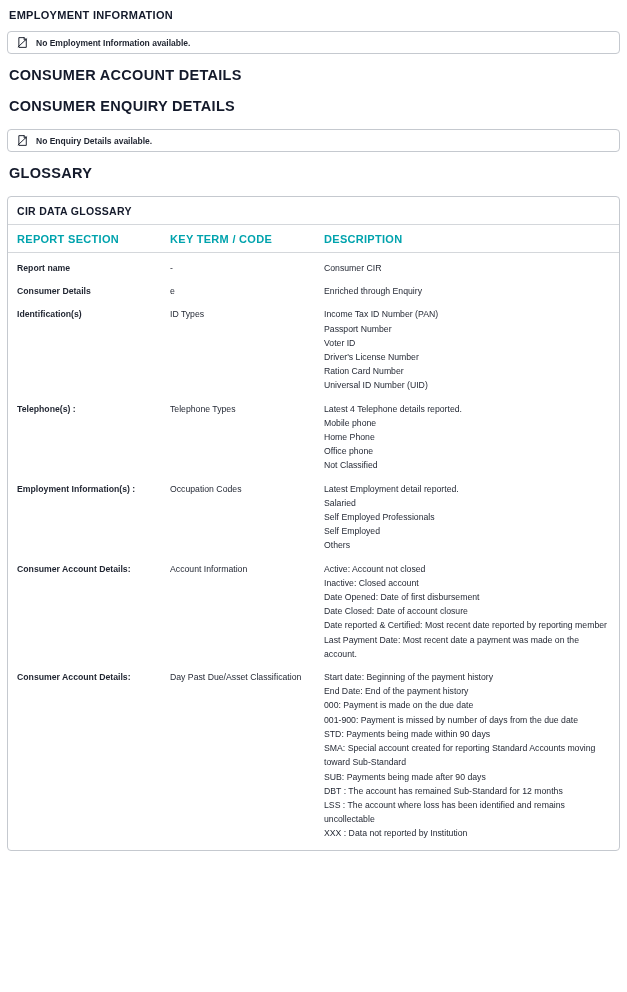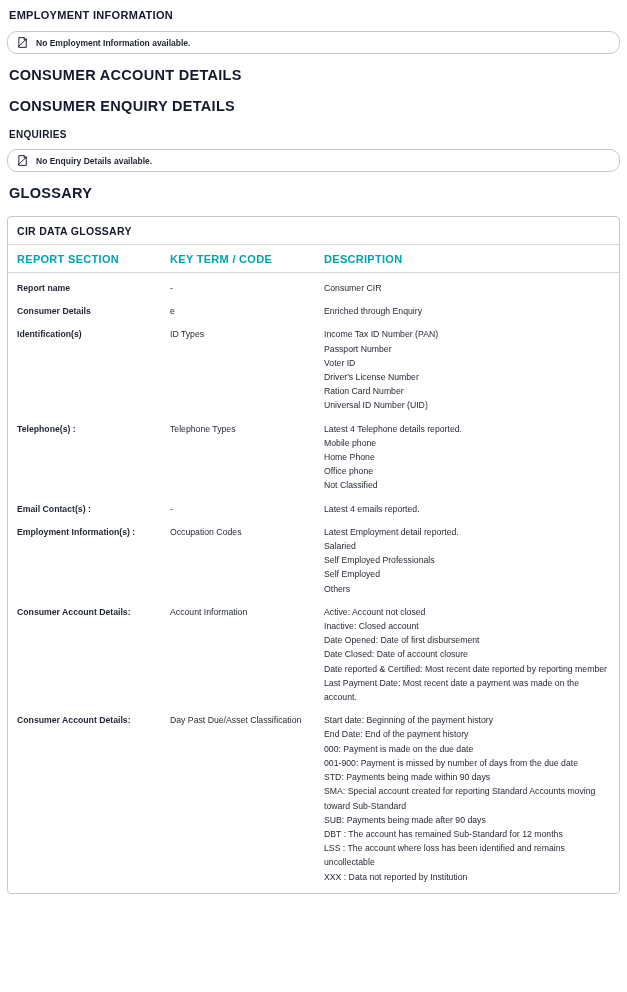--- a/index.html
+++ b/index.html
@@ -17,21 +17,21 @@
     color: #141a2b;
     text-transform: uppercase;
     letter-spacing: 0.3px;
   }
   .sec-title.sm { font-size: 11px; margin: 4px 0 10px 2px; }
   .sec-title.lg { font-size: 14.5px; margin: 13px 0 15px 2px; }
   .sec-title.xs { font-size: 10px;   margin: 14px 0 9px 2px; }
 
   .empty-box {
     border: 1px solid #c5c9cf;
-    border-radius: 10px;
+    border-radius: 4px;
     padding: 4px 8px;
     display: flex;
     align-items: center;
     gap: 7px;
     min-height: 20px;
     background: #ffffff;
   }
   .empty-box .icon { display: inline-flex; flex: 0 0 auto; }
   .empty-text { font-size: 8.5px; font-weight: bold; color: #1f2430; }
 
@@ -88,21 +88,20 @@
         <path d="M4 20L20 5"></path>
       </svg>
     </span>
     <span class="empty-text">No Employment Information available.</span>
   </div>
 
   <h2 class="sec-title lg">CONSUMER ACCOUNT DETAILS</h2>
 
   <h2 class="sec-title lg">CONSUMER ENQUIRY DETAILS</h2>
 
-  <h3 class="sec-title xs">ENQUIRIES</h3>
   <div class="empty-box">
     <span class="icon">
       <svg width="13" height="13" viewBox="0 0 24 24" fill="none" stroke="#1f2430" stroke-width="1.8" stroke-linecap="round" stroke-linejoin="round">
         <path d="M6 3h9l4 4v14H6z"></path>
         <path d="M15 3v4h4"></path>
         <path d="M4 20L20 5"></path>
       </svg>
     </span>
     <span class="empty-text">No Enquiry Details available.</span>
   </div>
@@ -151,27 +150,20 @@
             <td class="col-key">Telephone Types</td>
             <td class="col-desc">
               <div class="desc-line">Latest 4 Telephone details reported.</div>
               <div class="desc-line">Mobile phone</div>
               <div class="desc-line">Home Phone</div>
               <div class="desc-line">Office phone</div>
               <div class="desc-line">Not Classified</div>
             </td>
           </tr>
           <tr>
-            <td class="col-section">Email Contact(s) :</td>
-            <td class="col-key">-</td>
-            <td class="col-desc">
-              <div class="desc-line">Latest 4 emails reported.</div>
-            </td>
-          </tr>
-          <tr>
             <td class="col-section">Employment Information(s) :</td>
             <td class="col-key">Occupation Codes</td>
             <td class="col-desc">
               <div class="desc-line">Latest Employment detail reported.</div>
               <div class="desc-line">Salaried</div>
               <div class="desc-line">Self Employed Professionals</div>
               <div class="desc-line">Self Employed</div>
               <div class="desc-line">Others</div>
             </td>
           </tr>

